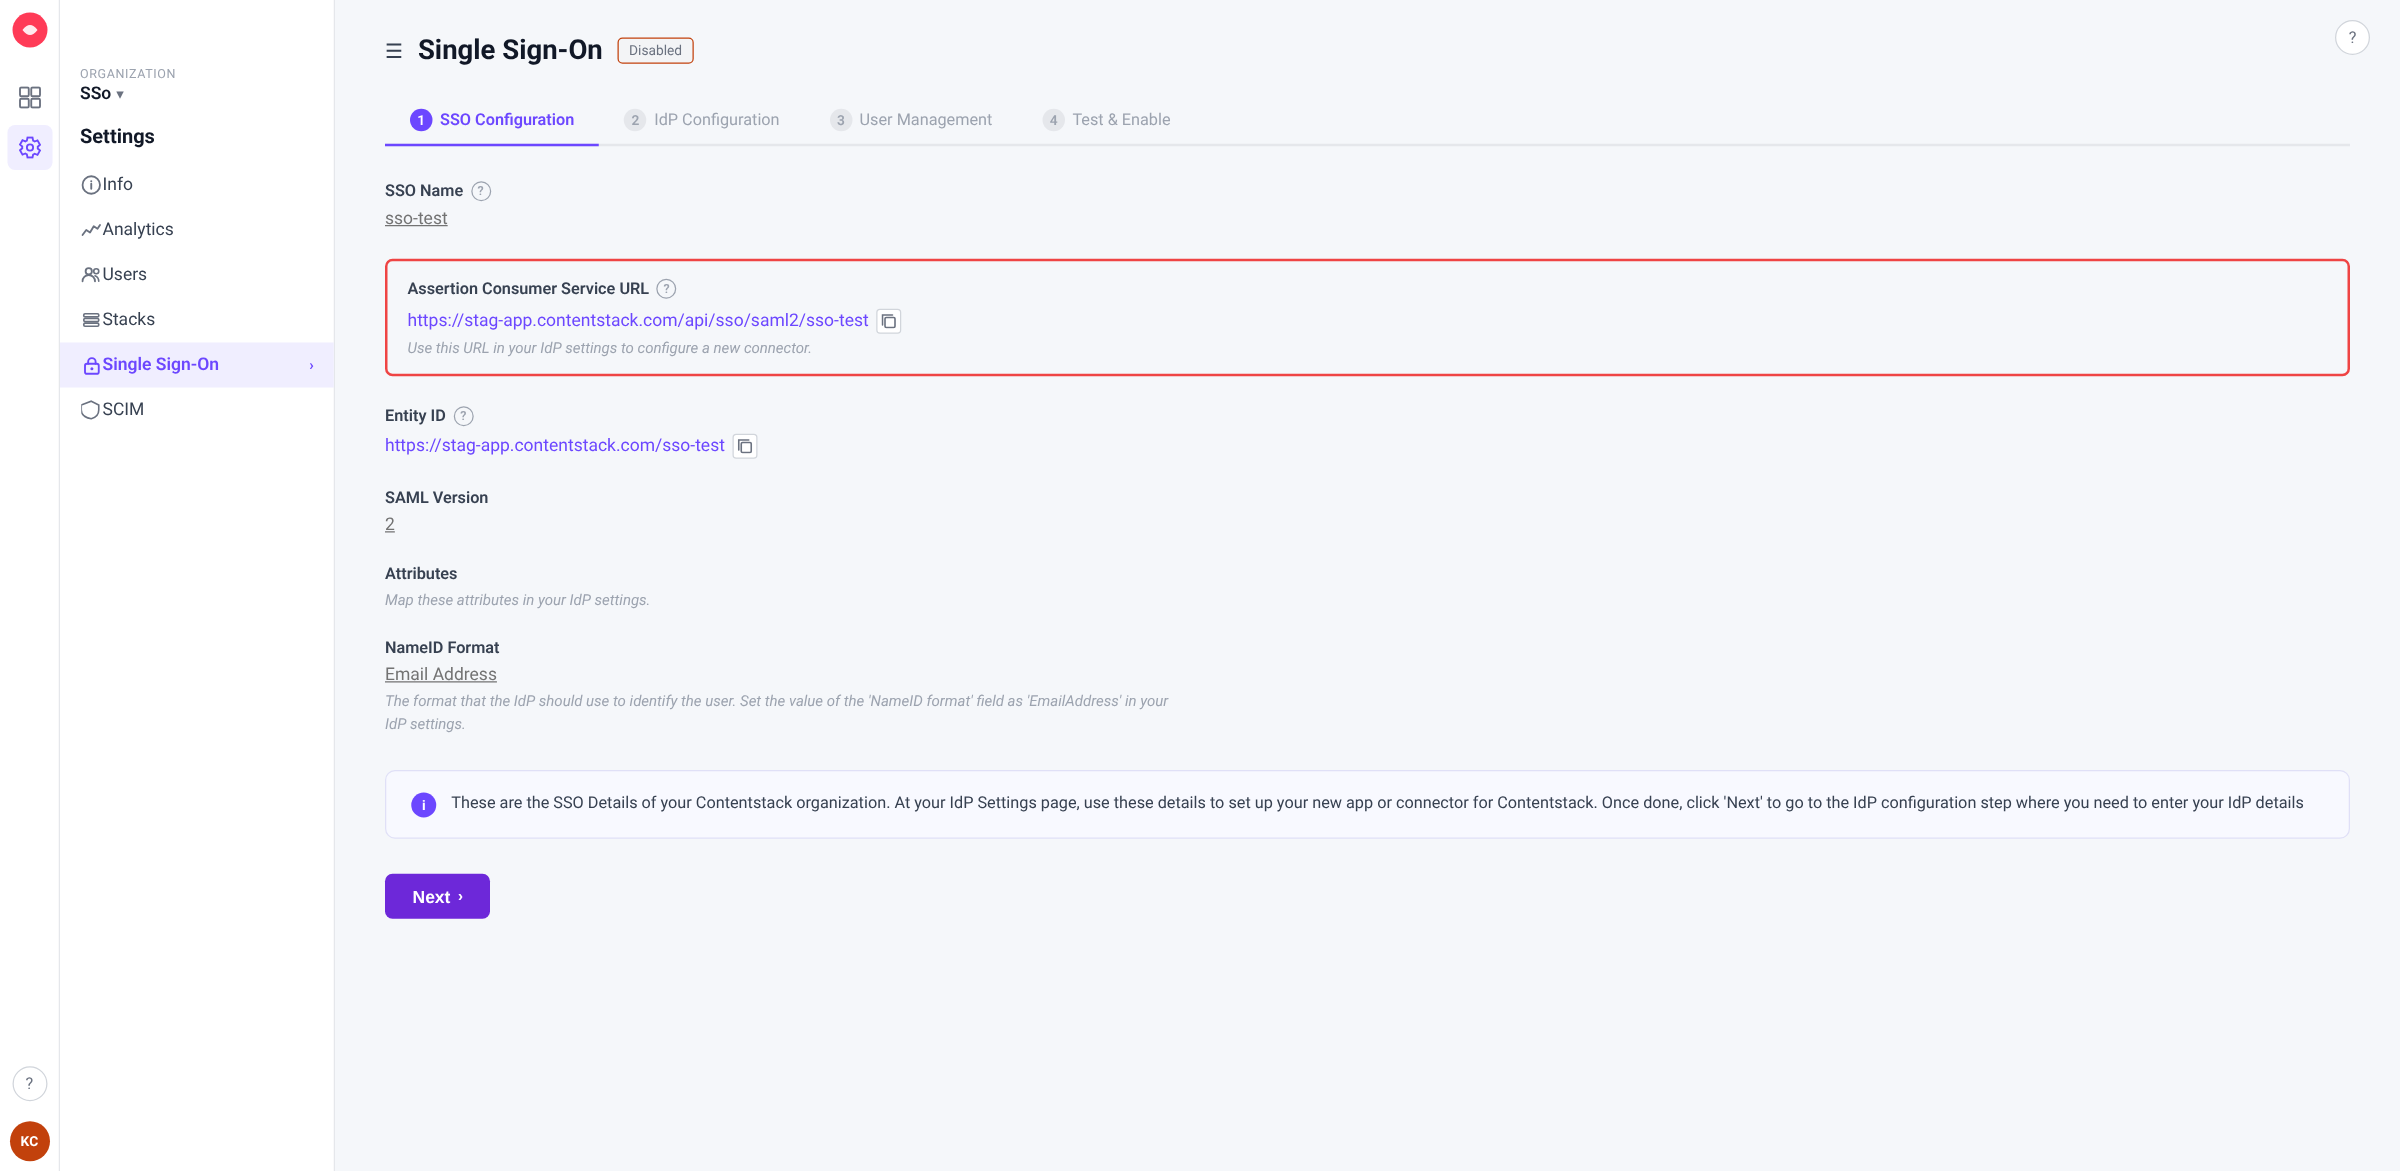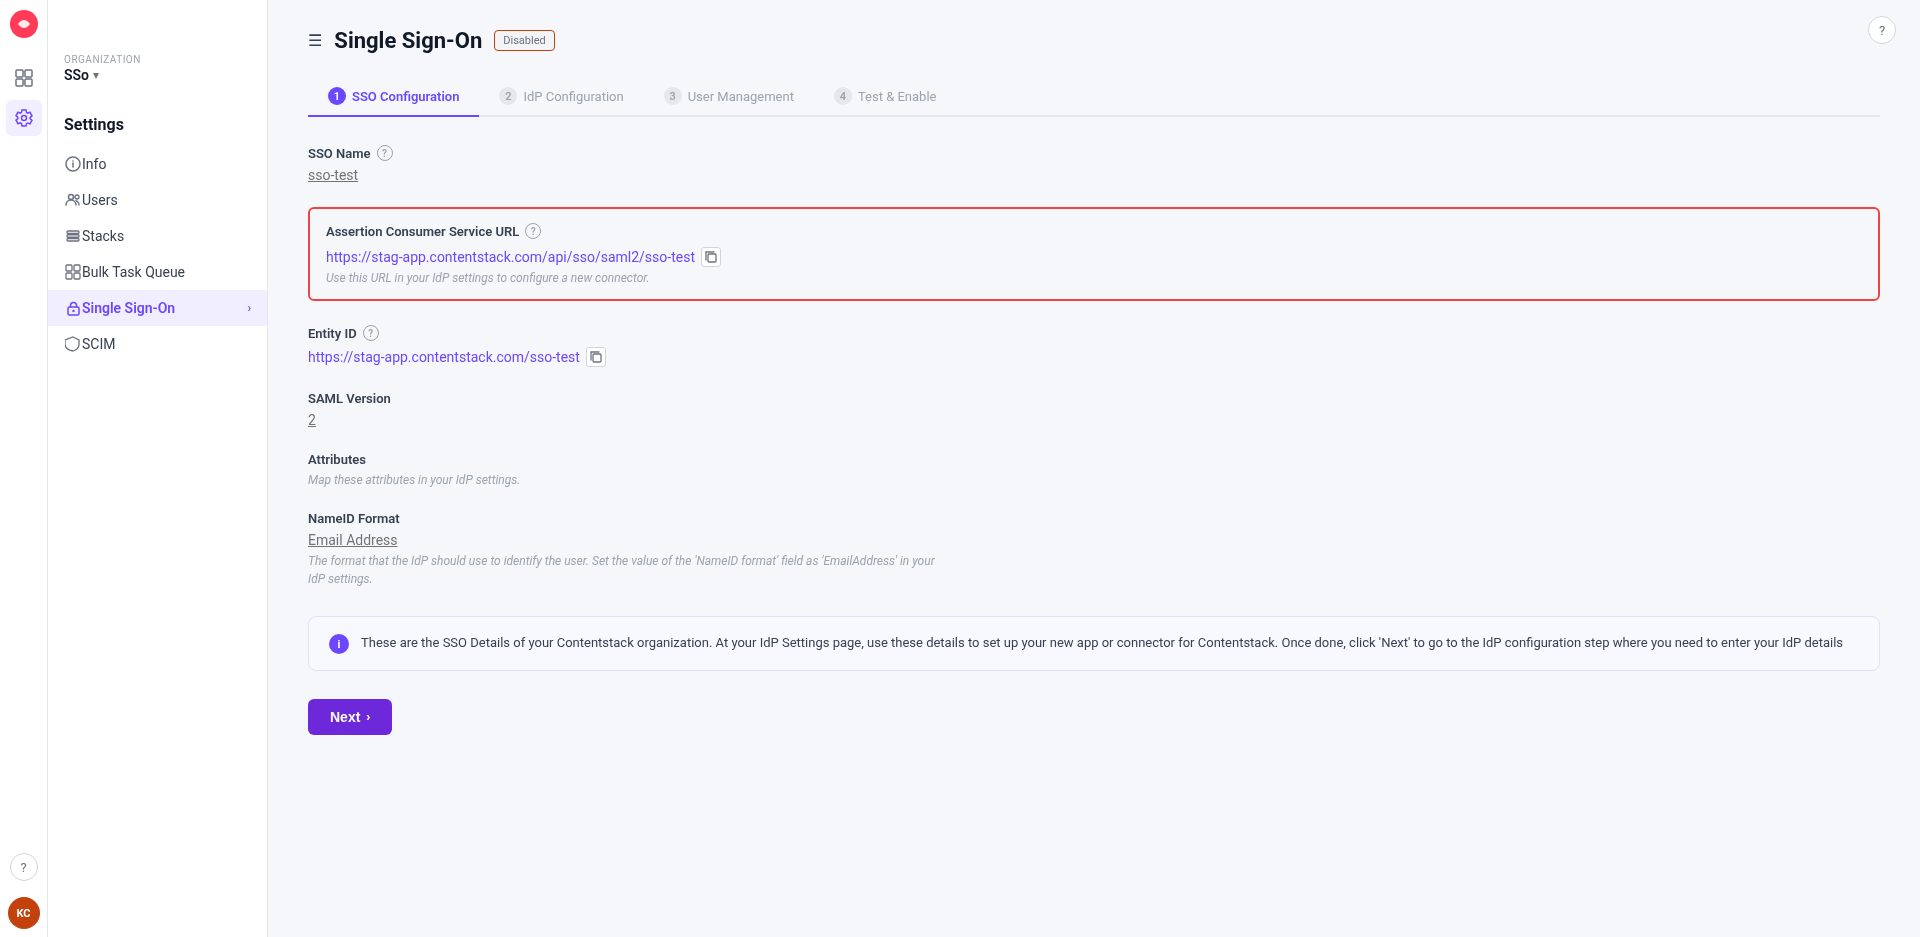--- a/index.html
+++ b/index.html
@@ -88,21 +88,20 @@
     }
     .chevron-icon {
       color: #6b7280;
       font-size: 12px;
     }
     .sidebar-title {
       font-size: 16px;
       font-weight: 700;
       color: #111827;
       padding: 0 16px 12px;
-      margin-top: 16px;
     }
     .sidebar-item {
       display: flex;
       align-items: center;
       padding: 9px 16px;
       cursor: pointer;
       color: #374151;
       font-size: 14px;
       border-radius: 0;
       transition: background 0.15s;
@@ -392,20 +391,28 @@
     <span class="item-icon">
       <svg width="16" height="16" viewBox="0 0 16 16" fill="none">
         <circle cx="8" cy="8" r="7" stroke="#6b7280" stroke-width="1.5"></circle>
         <line x1="8" y1="7" x2="8" y2="11" stroke="#6b7280" stroke-width="1.5" stroke-linecap="round"></line>
         <circle cx="8" cy="5" r="0.8" fill="#6b7280"></circle>
       </svg>
     </span>
     <span>Info</span>
   </div>
 
+  <div class="sidebar-item">
+    <span class="item-icon">
+      <svg width="16" height="16" viewBox="0 0 16 16" fill="none">
+        <path d="M1 12 L4 8 L7 10 L10 5 L13 7 L15 4" stroke="#6b7280" stroke-width="1.5" stroke-linecap="round" stroke-linejoin="round"></path>
+      </svg>
+    </span>
+    <span>Analytics</span>
+  </div>
 
   <div class="sidebar-item">
     <span class="item-icon">
       <svg width="16" height="16" viewBox="0 0 16 16" fill="none">
         <circle cx="6" cy="5" r="2.5" stroke="#6b7280" stroke-width="1.5"></circle>
         <path d="M1 13c0-2.8 2.2-5 5-5s5 2.2 5 5" stroke="#6b7280" stroke-width="1.5" stroke-linecap="round"></path>
         <circle cx="12" cy="5" r="2" stroke="#6b7280" stroke-width="1.3"></circle>
         <path d="M14 13c0-2-1.3-3.7-3-4.4" stroke="#6b7280" stroke-width="1.3" stroke-linecap="round"></path>
       </svg>
     </span>
@@ -416,31 +423,20 @@
     <span class="item-icon">
       <svg width="16" height="16" viewBox="0 0 16 16" fill="none">
         <rect x="2" y="3" width="12" height="2.5" rx="1" stroke="#6b7280" stroke-width="1.3"></rect>
         <rect x="2" y="6.75" width="12" height="2.5" rx="1" stroke="#6b7280" stroke-width="1.3"></rect>
         <rect x="2" y="10.5" width="12" height="2.5" rx="1" stroke="#6b7280" stroke-width="1.3"></rect>
       </svg>
     </span>
     <span>Stacks</span>
   </div>
 
-  <div class="sidebar-item">
-    <span class="item-icon">
-      <svg width="16" height="16" viewBox="0 0 16 16" fill="none">
-        <rect x="1" y="1" width="6" height="6" rx="1" stroke="#6b7280" stroke-width="1.3"></rect>
-        <rect x="9" y="1" width="6" height="6" rx="1" stroke="#6b7280" stroke-width="1.3"></rect>
-        <rect x="1" y="9" width="6" height="6" rx="1" stroke="#6b7280" stroke-width="1.3"></rect>
-        <rect x="9" y="9" width="6" height="6" rx="1" stroke="#6b7280" stroke-width="1.3"></rect>
-      </svg>
-    </span>
-    <span>Bulk Task Queue</span>
-  </div>
 
   <div class="sidebar-item active">
     <span class="item-icon">
       <svg width="15" height="15" viewBox="0 0 15 15" fill="none">
         <rect x="2" y="6" width="11" height="8" rx="1.5" stroke="#6c47ff" stroke-width="1.5"></rect>
         <path d="M4.5 6V4.5a3 3 0 016 0V6" stroke="#6c47ff" stroke-width="1.5" stroke-linecap="round"></path>
         <circle cx="7.5" cy="10" r="1.2" fill="#6c47ff"></circle>
       </svg>
     </span>
     <span>Single Sign-On</span>

